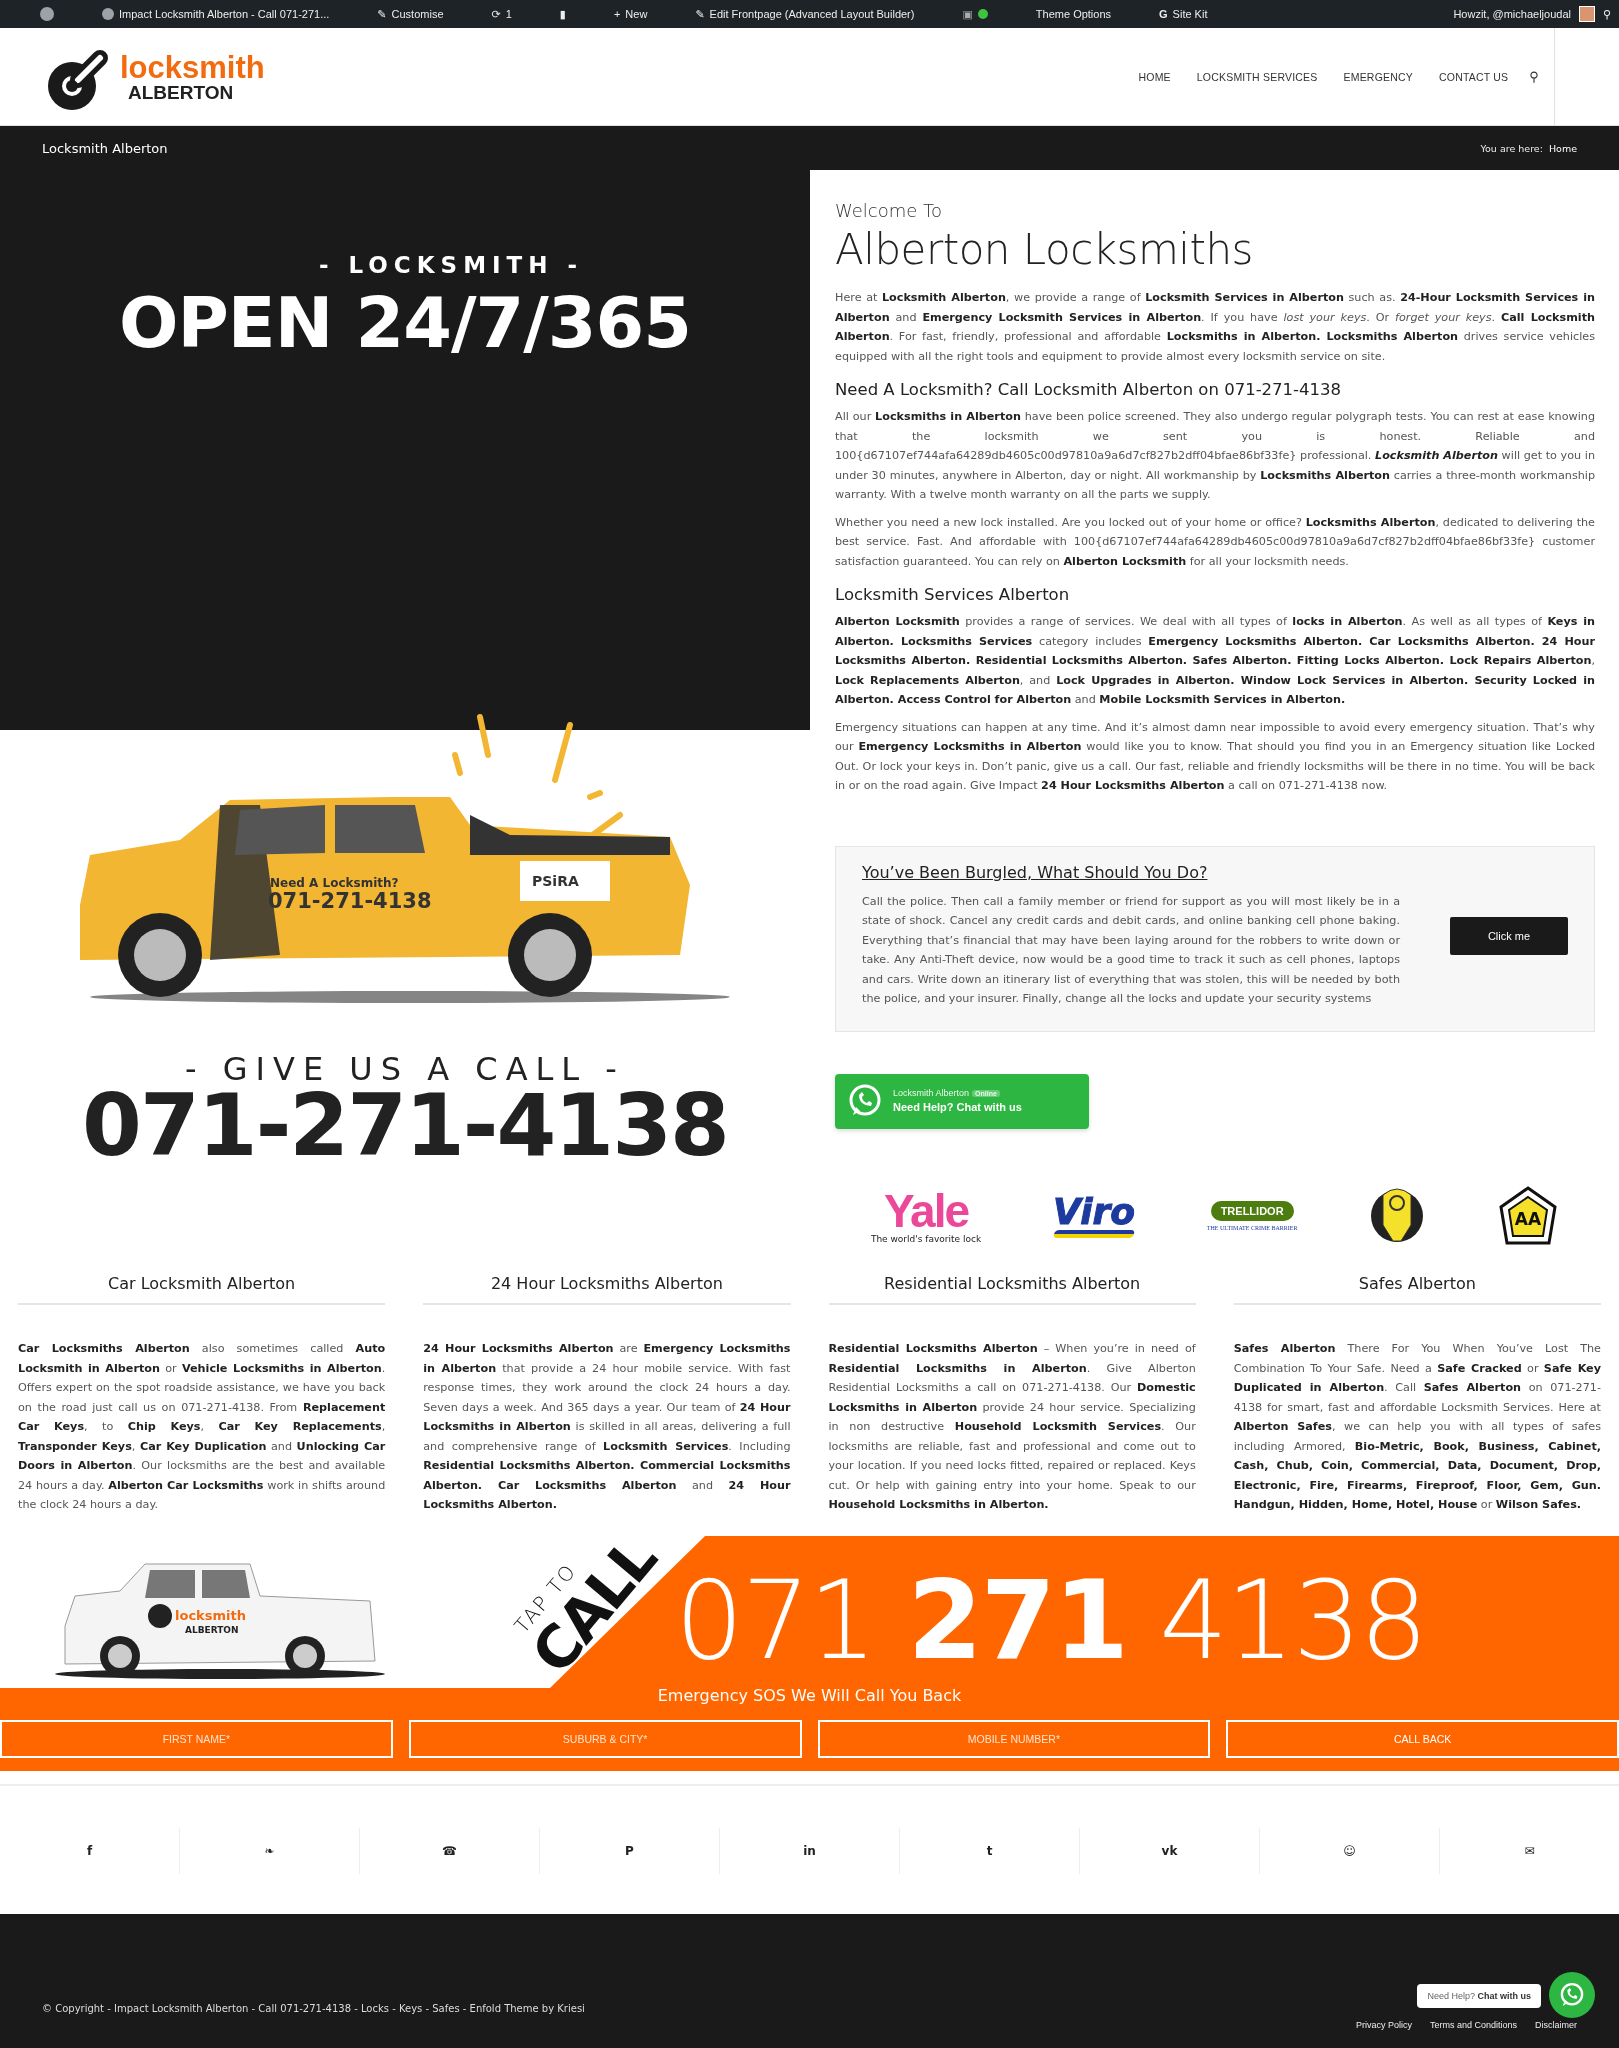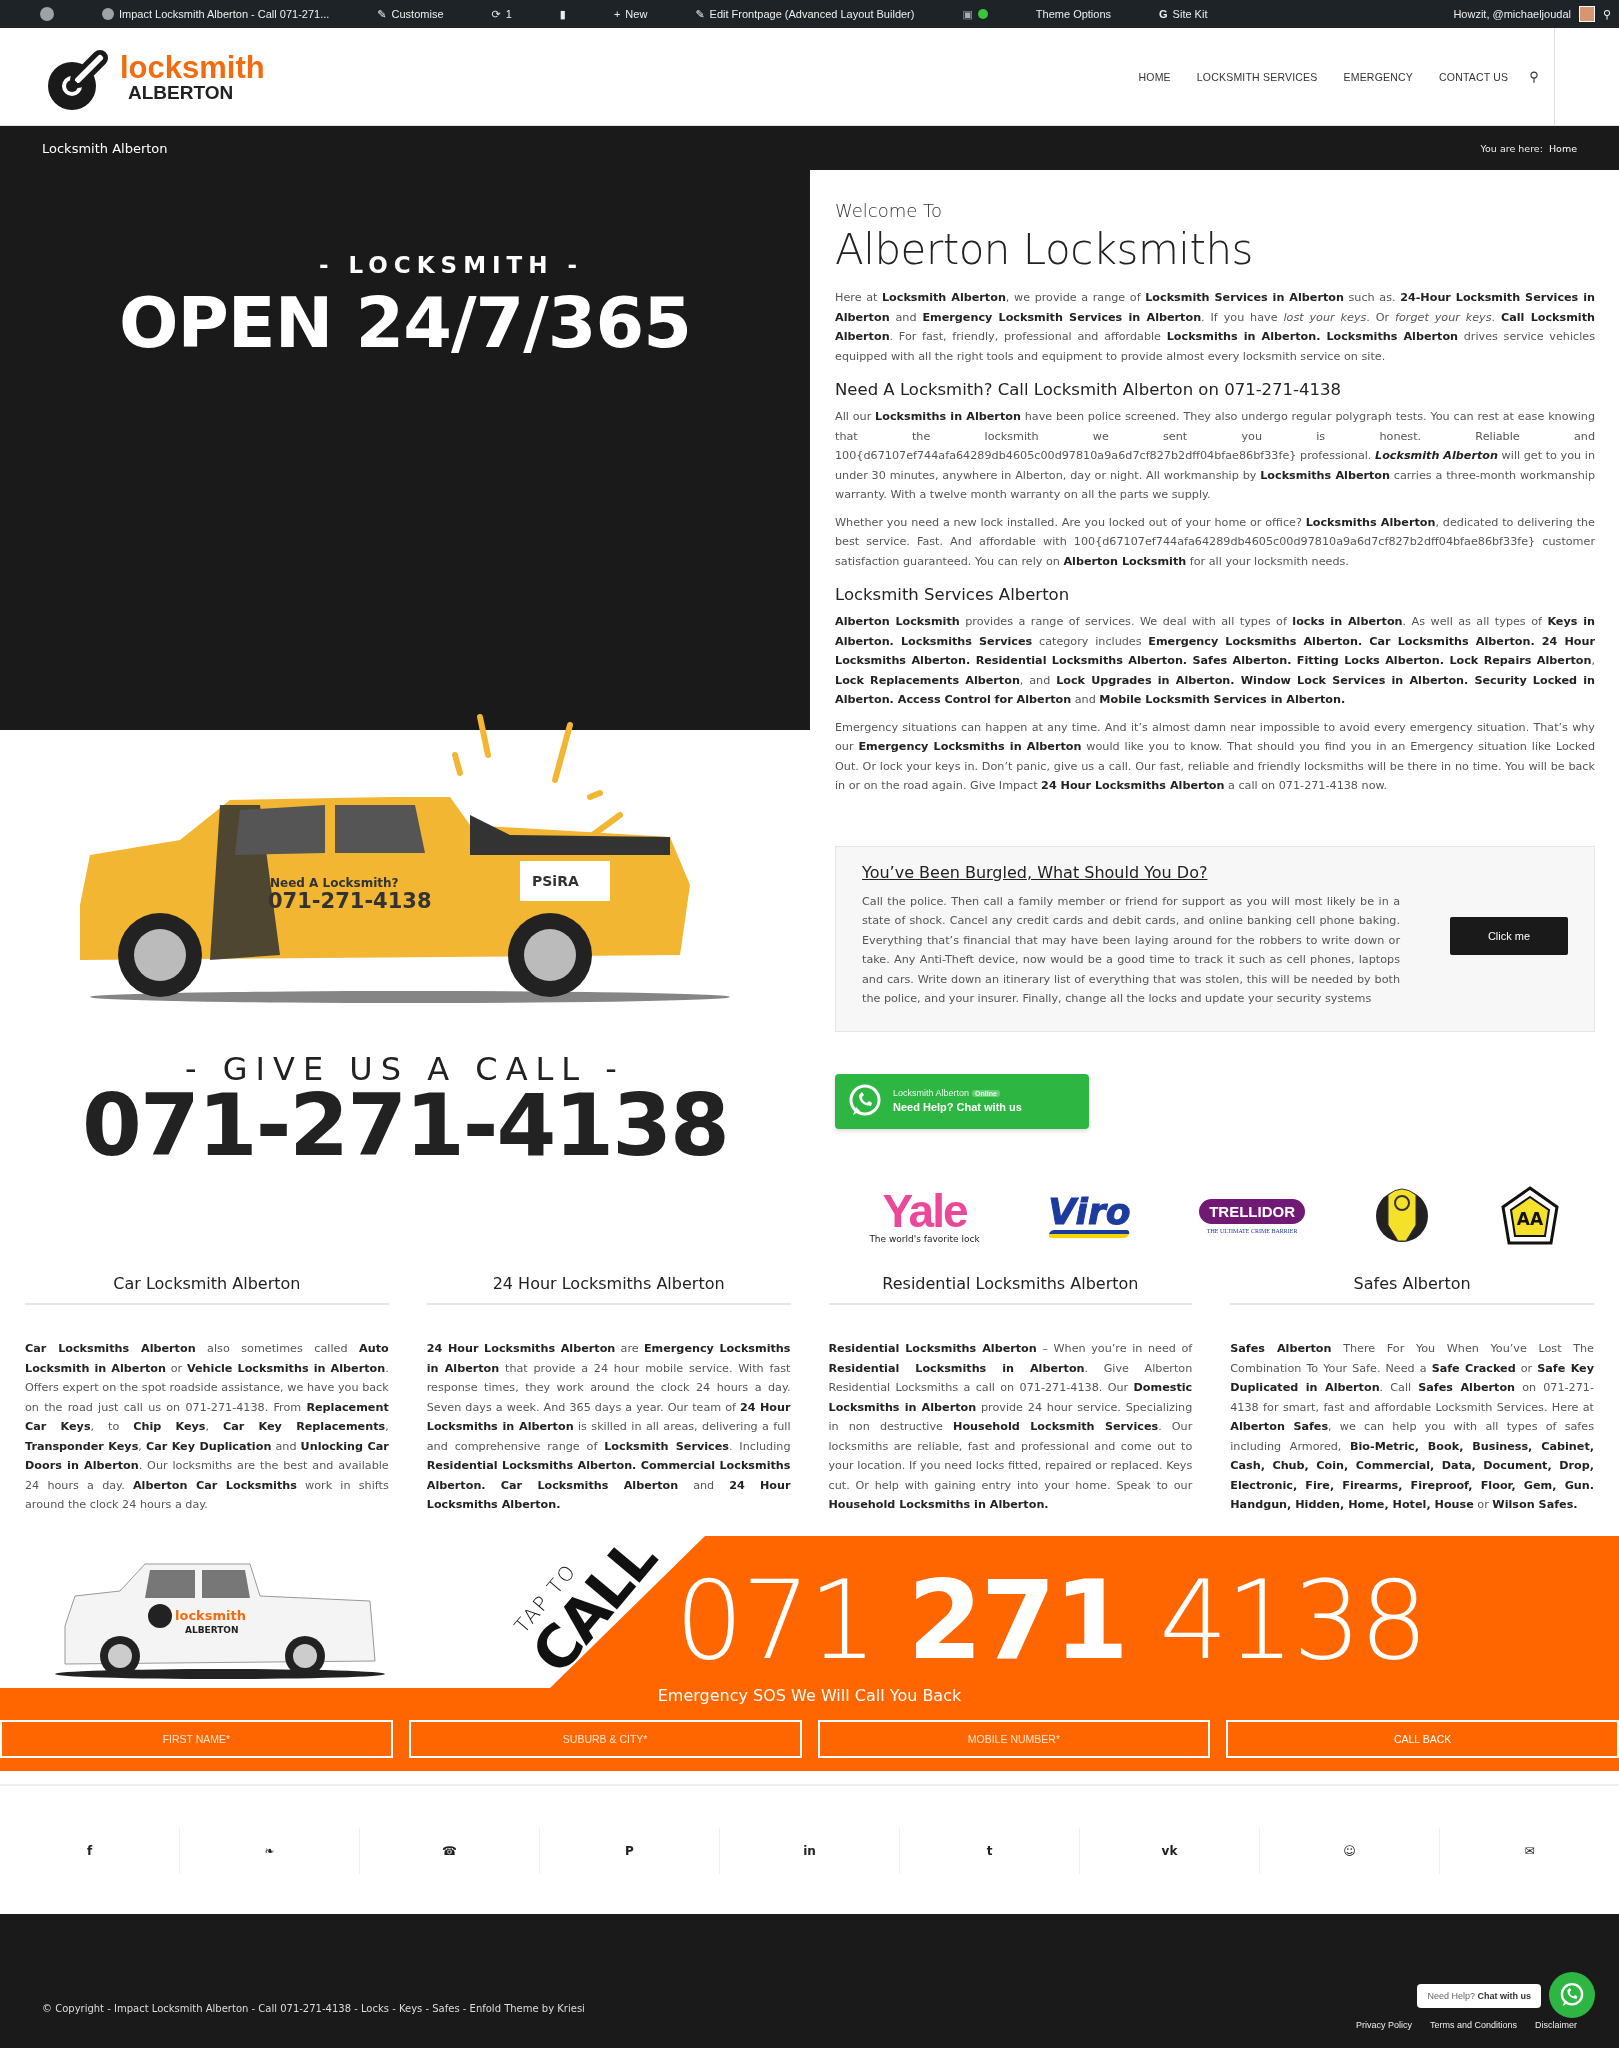--- a/index.html
+++ b/index.html
@@ -54,21 +54,21 @@
   .btn-dark { width: 118px; height: 38px; background: #1b1a1b; color: #fff; border: none; border-radius: 2px; font-size: 11px; cursor: pointer; }
   .wa-btn { margin-top: 42px; width: 254px; height: 55px; background: #2db742; border-radius: 4px; display: flex; align-items: center; padding-left: 12px; color: #fff; cursor: pointer; box-shadow: 0 2px 4px rgba(0,0,0,0.15); }
   .wa-btn .wa-t { margin-left: 10px; line-height: 1.3; font-family: "Liberation Sans", sans-serif; }
   .wa-btn .wa-t1 { font-size: 9px; opacity: .9; }
   .wa-btn .badge { background: rgba(255,255,255,.3); border-radius: 3px; font-size: 7px; padding: 0 3px; margin-left: 3px; font-weight: bold; }
   .wa-btn .wa-t2 { font-size: 11px; font-weight: bold; }
   .brands { margin-top: 50px; display: flex; justify-content: space-around; align-items: center; height: 75px; }
   .brand { display: flex; flex-direction: column; align-items: center; }
 
   
-  .cols { position: absolute; top: 1262px; left: 0; width: 1619px; display: flex; padding: 0 25px; gap: 38px; justify-content: flex-end; }
+  .cols { position: absolute; top: 1262px; left: 0; width: 1619px; display: flex; padding: 0 18px; gap: 38px; justify-content: flex-end; }
   .col { flex: 1; }
   .col .ch { text-align: center; font-size: 16px; color: #222; padding: 12px 0 10px; border-bottom: 2px solid #e5e5e5; margin-bottom: 34px; }
   .col .cp { font-size: 11.2px; line-height: 19.5px; text-align: justify; color: #555; }
 
   
   .callband { position: absolute; top: 1536px; left: 0; width: 1619px; height: 235px; }
   .callband .orange-top { position: absolute; left: 705px; top: 0; width: 914px; height: 152px; background: #ff6600; }
   .callband .orange-diag { position: absolute; left: 550px; top: 0; width: 200px; height: 152px; background: #ff6600; clip-path: polygon(155px 0, 200px 0, 200px 152px, 0 152px); }
   .callband .orange-bot { position: absolute; left: 0; top: 152px; width: 1619px; height: 83px; background: #ff6600; }
   .tapcall { position: absolute; left: 490px; top: 20px; width: 180px; height: 120px; transform: rotate(-50deg); transform-origin: center; }
@@ -240,21 +240,21 @@
     <div class="brands">
       <div class="brand">
         <span style="font-size:46px;font-weight:bold;color:#ec4899;font-family:'Liberation Sans',sans-serif;letter-spacing:-2px;line-height:1">Yale</span>
         <span style="font-size:9px;color:#222">The world's favorite lock</span>
       </div>
       <div class="brand">
         <span style="font-size:36px;font-weight:bold;font-style:italic;color:#1d3a9e;-webkit-text-stroke:1px #1d3a9e;line-height:1">Viro</span>
         <span style="display:block;width:80px;height:8px;background:linear-gradient(#1d3a9e 50%,#f5d300 50%);border-radius:4px;transform:skew(-20deg)"></span>
       </div>
       <div class="brand">
-        <span style="background:#701a75;color:#fff;font-weight:bold;font-size:15px;padding:4px 10px;border-radius:14px;font-family:'Liberation Sans',sans-serif">TRELLIDOR</span>
+        <span style="background:#4d7c0f;color:#fff;font-weight:bold;font-size:11px;padding:4px 10px;border-radius:14px;font-family:'Liberation Sans',sans-serif">TRELLIDOR</span>
         <span style="font-size:6px;color:#1d3a9e;margin-top:4px;font-family:'Liberation Serif',serif">THE ULTIMATE CRIME BARRIER</span>
       </div>
       <div class="brand">
         <svg width="56" height="62" viewBox="0 0 56 62">
           <circle cx="28" cy="31" r="26" fill="#222"></circle>
           <path d="M14 10 Q28 -2 42 10 L42 40 L32 56 L24 56 L14 40 Z" fill="#f5e12a" stroke="#333"></path>
           <circle cx="28" cy="18" r="7" fill="none" stroke="#333" stroke-width="2"></circle>
         </svg>
       </div>
       <div class="brand">

